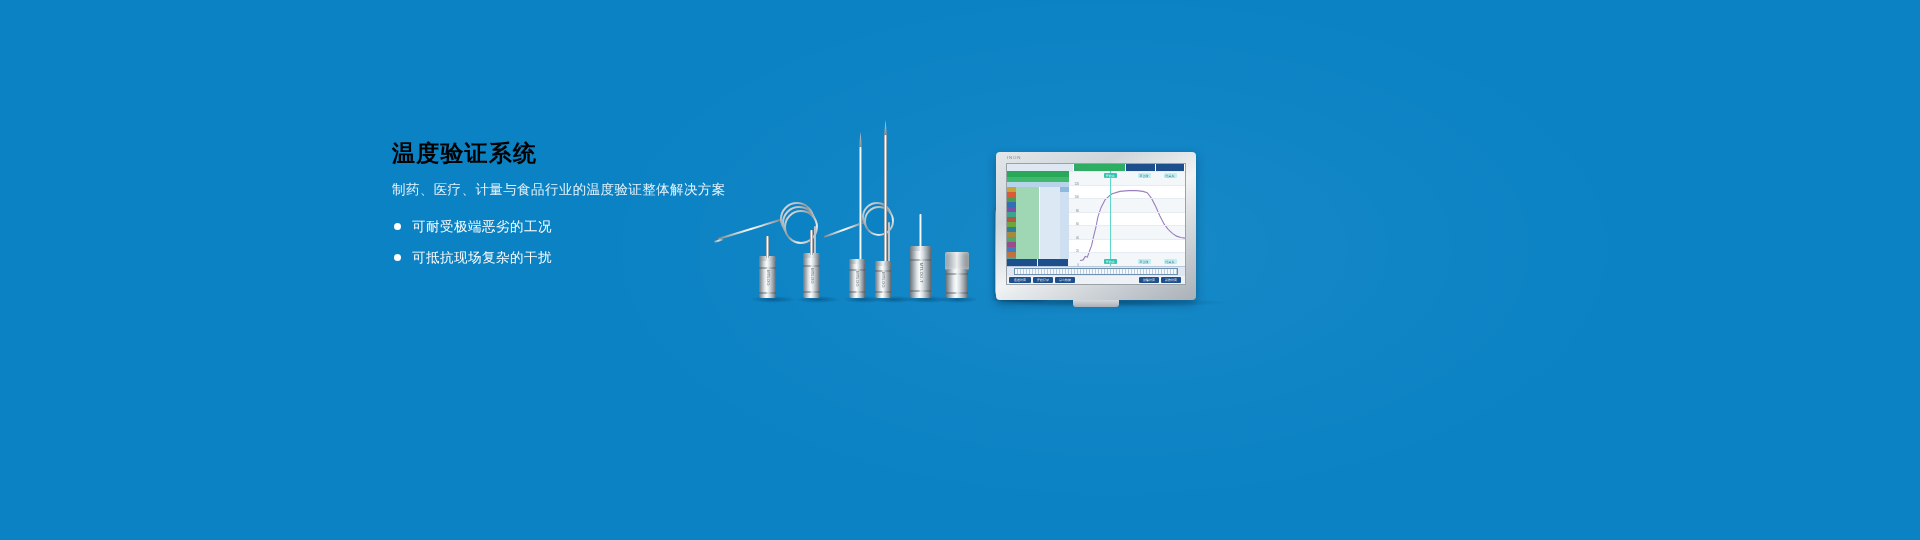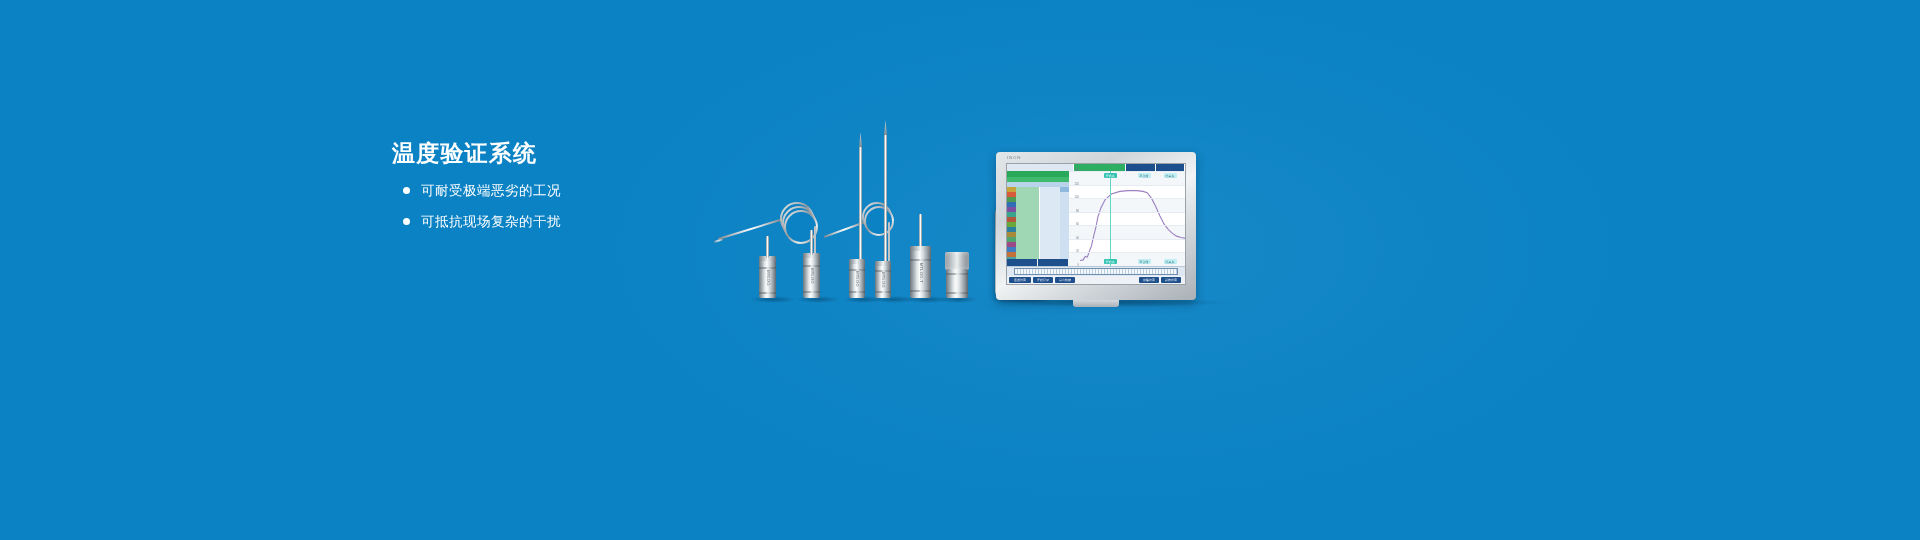--- a/index.html
+++ b/index.html
@@ -16,28 +16,28 @@
   
   .banner:before{
     content:"";position:absolute;left:0;top:0;width:100%;height:100%;
     background:radial-gradient(ellipse 760px 380px at 58% 46%, rgba(255,255,255,.055), rgba(255,255,255,0) 70%);
     pointer-events:none;
   }
 
   
   .copy{position:absolute;left:392px;top:140px;width:420px;z-index:6;}
   .title{
-    font-size:23px;font-weight:bold;color:#ffffff;letter-spacing:1.2px;
+    font-size:23px;font-weight:bold;color:#000000;letter-spacing:1.2px;
     line-height:1.2;margin:0 0 14px 0;white-space:nowrap;
   }
   .subtitle{
     font-size:13.5px;color:#e9f4fb;letter-spacing:.4px;
     line-height:1.2;margin:0 0 20px 0;white-space:nowrap;font-weight:normal;
   }
-  .bullets{list-style:none;margin:11px;padding:0;}
+  .bullets{list-style:none;margin:2px;padding:0;}
   .bullets li{
     display:flex;align-items:center;margin-bottom:13px;
     font-size:13.5px;color:#ffffff;letter-spacing:.5px;white-space:nowrap;
   }
   .dot{
     width:7px;height:7px;border-radius:50%;background:#ffffff;
     margin-right:11px;flex:0 0 auto;display:inline-block;
   }
 
   
@@ -180,20 +180,21 @@
     border-radius:0 0 3px 3px;
   }
 </style>
 </head>
 <body>
 
 <div class="banner">
 
   <div class="copy">
     <h1 class="title">温度验证系统</h1>
+    <p class="subtitle">制药、医疗、计量与食品行业的温度验证整体解决方案</p>
     <ul class="bullets">
       <li>
         <span class="dot"></span>
         <span>可耐受极端恶劣的工况</span>
       </li>
       <li>
         <span class="dot"></span>
         <span>可抵抗现场复杂的干扰</span>
       </li>
     </ul>

